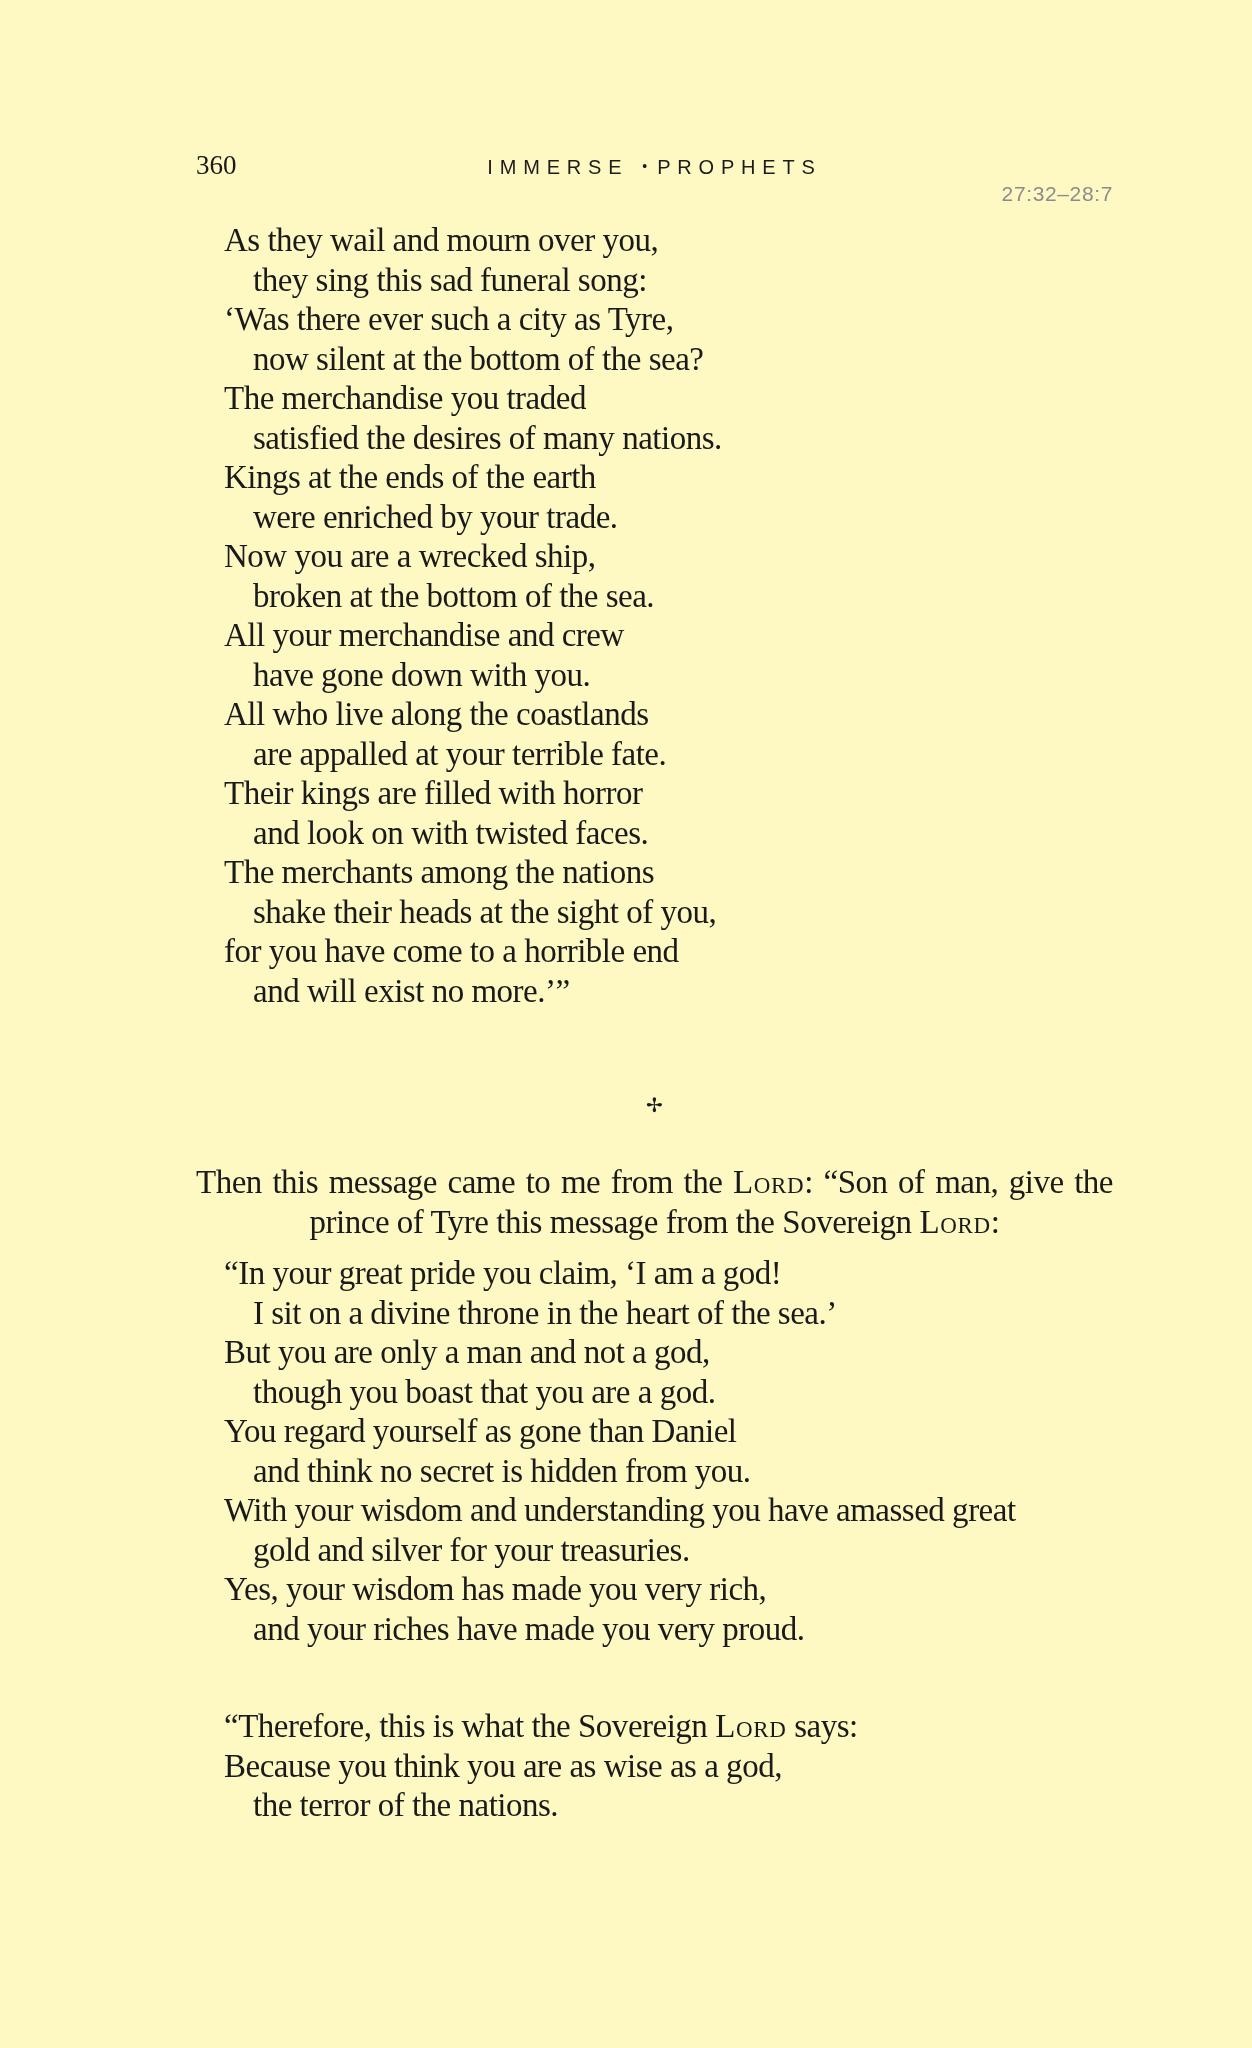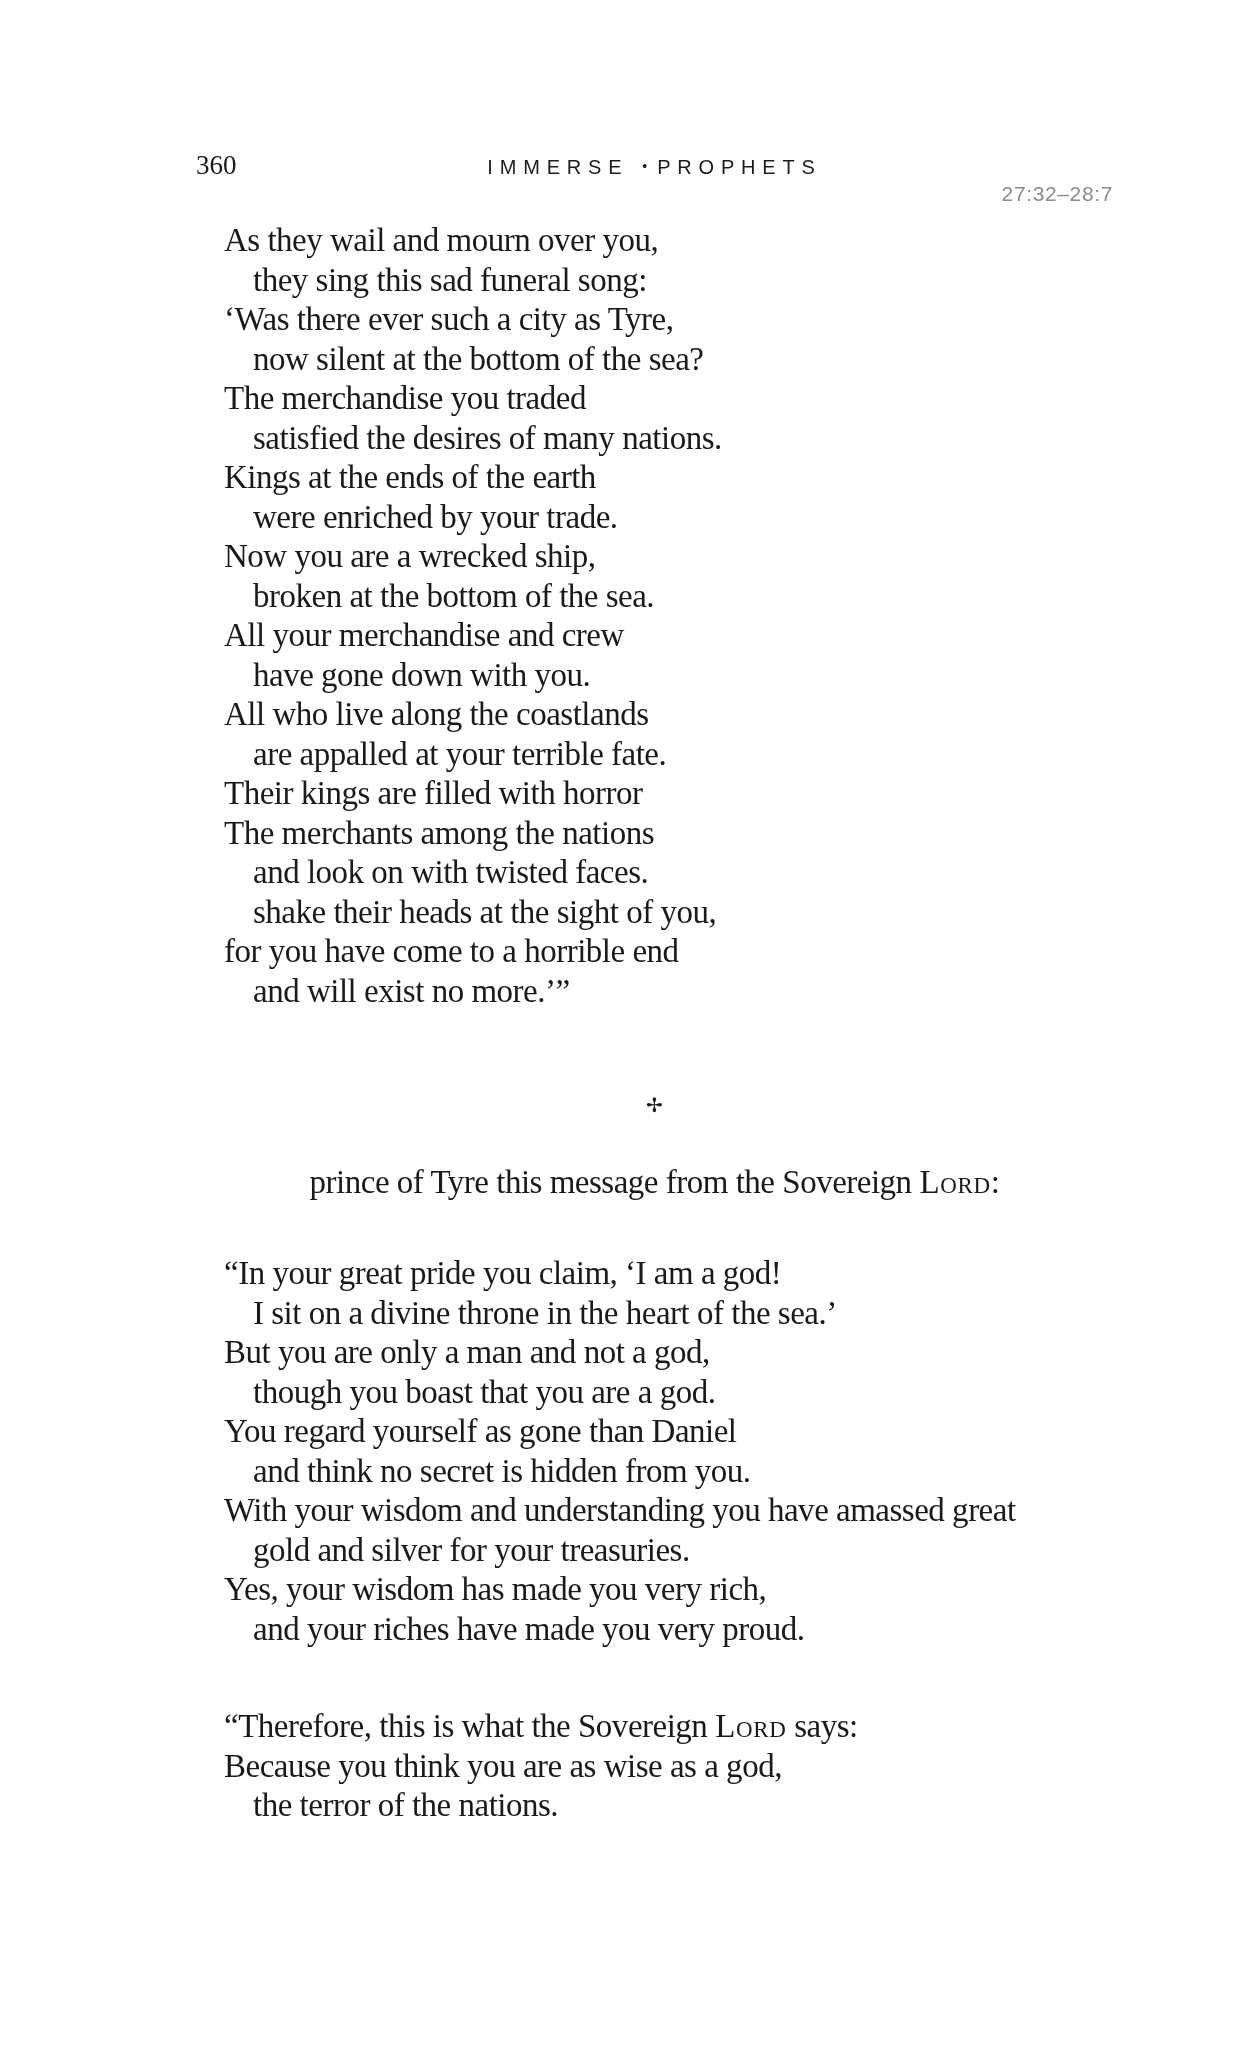--- a/index.html
+++ b/index.html
@@ -1,19 +1,19 @@
 <!DOCTYPE html>
 <html><head>
 <meta charset="utf-8">
 <style>
   html,body{margin:0;padding:0;background:#e8e8e8;}
   #book-page{
     position:relative;
     width:1252px;height:2048px;
-    background:#ffffff;
+    background:#fef9c3;
     overflow:hidden;
     font-family:"Liberation Serif","DejaVu Serif",serif;
     font-size:33px;
     letter-spacing:-0.015em;
     color:#1a1a1a;
   }
   
   .hdr{position:absolute;left:196px;width:917px;}
   #page-number{
     top:150px;
@@ -83,28 +83,29 @@
         <div class="line indent-1"><span>satisfied the desires of many nations.</span></div>
         <div class="line indent-0"><span>Kings at the ends of the earth</span></div>
         <div class="line indent-1"><span>were enriched by your trade.</span></div>
         <div class="line indent-0"><span>Now you are a wrecked ship,</span></div>
         <div class="line indent-1"><span>broken at the bottom of the sea.</span></div>
         <div class="line indent-0"><span>All your merchandise and crew</span></div>
         <div class="line indent-1"><span>have gone down with you.</span></div>
         <div class="line indent-0"><span>All who live along the coastlands</span></div>
         <div class="line indent-1"><span>are appalled at your terrible fate.</span></div>
         <div class="line indent-0"><span>Their kings are filled with horror</span></div>
+        <div class="line indent-1"><span>and look on with twisted faces.</span></div>
         <div class="line indent-0"><span>The merchants among the nations</span></div>
-        <div class="line indent-1"><span>and look on with twisted faces.</span></div>
         <div class="line indent-1"><span>shake their heads at the sight of you,</span></div>
         <div class="line indent-0"><span>for you have come to a horrible end</span></div>
         <div class="line indent-1"><span>and will exist no more.’”</span></div>
       </div>
       <div class="section divider sec-1"><span>✢</span></div>
       <div class="section prose sec-2">
+        <div class="line justify-last"><span>Then this message came to me from the </span><span class="sc">Lord</span><span>: “Son of man, give the</span></div>
         <div class="line"><span>prince of Tyre this message from the Sovereign </span><span class="sc">Lord</span><span>:</span></div>
       </div>
       <div class="section poetry sec-3">
         <div class="line indent-0"><span>“In your great pride you claim, ‘I am a god!</span></div>
         <div class="line indent-1"><span>I sit on a divine throne in the heart of the sea.’</span></div>
         <div class="line indent-0"><span>But you are only a man and not a god,</span></div>
         <div class="line indent-1"><span>though you boast that you are a god.</span></div>
         <div class="line indent-0"><span>You regard yourself as gone than Daniel</span></div>
         <div class="line indent-1"><span>and think no secret is hidden from you.</span></div>
         <div class="line indent-0"><span>With your wisdom and understanding you have amassed great</span></div>

